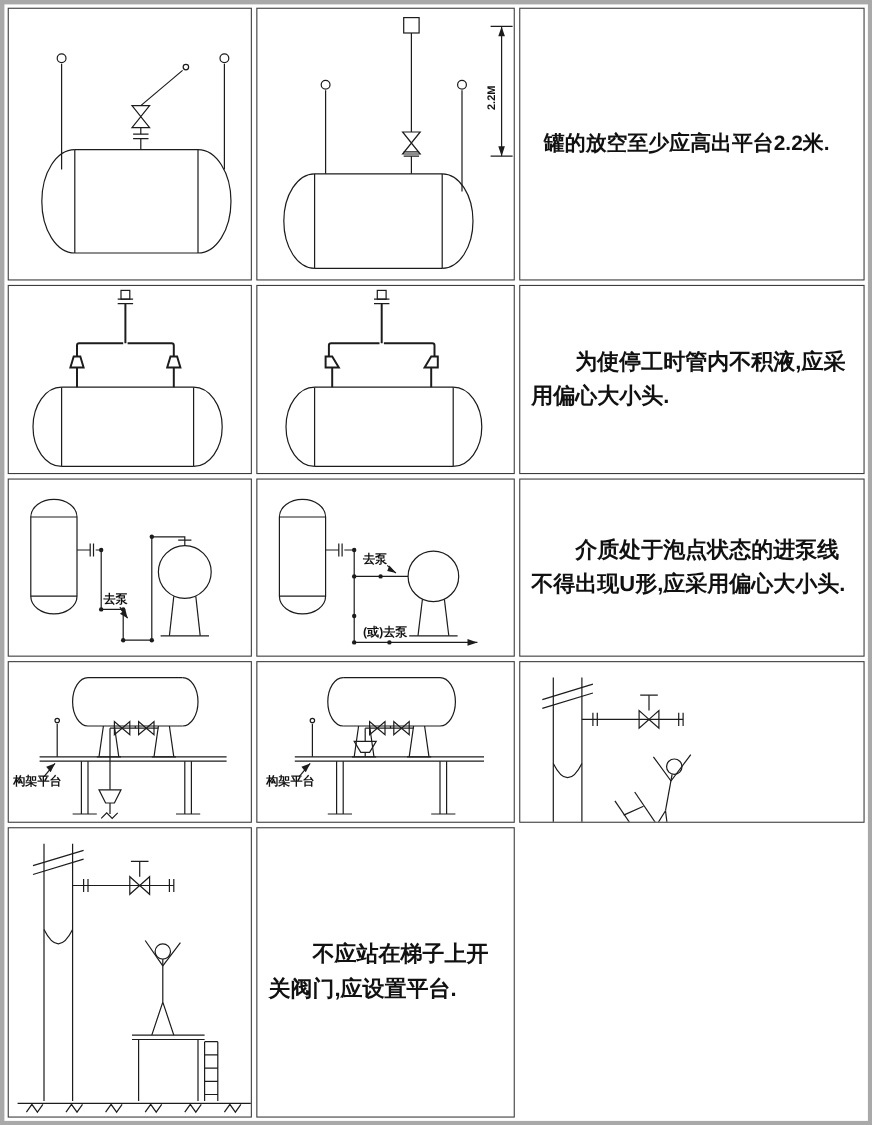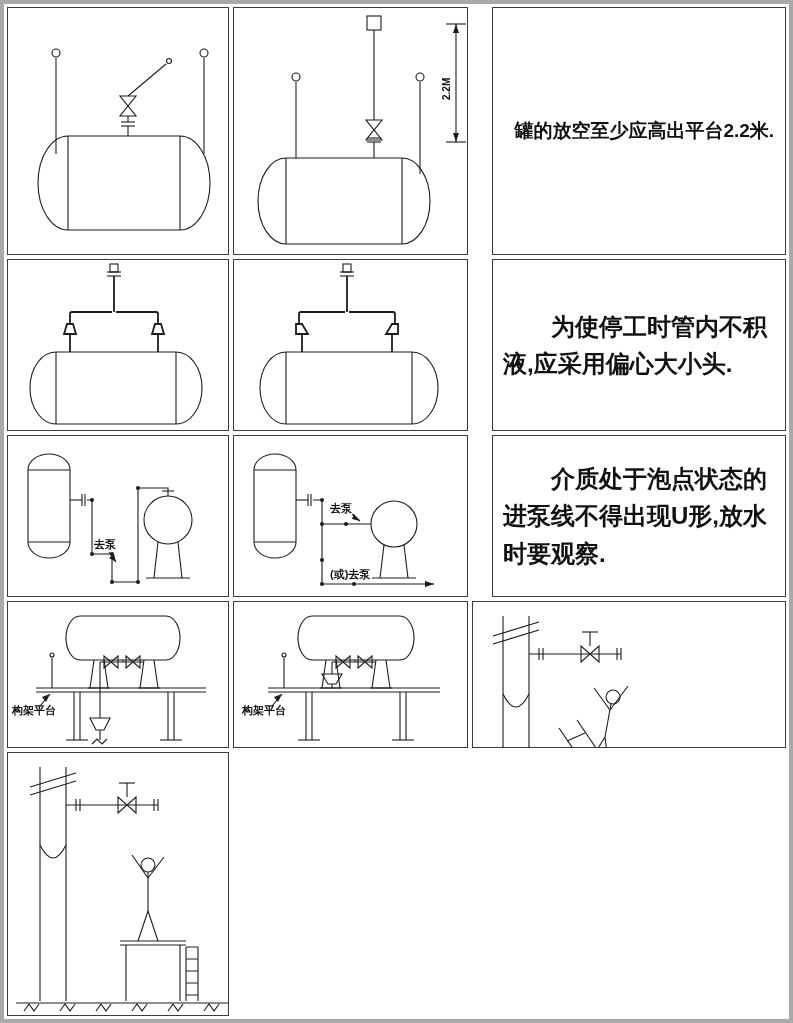--- a/index.html
+++ b/index.html
@@ -6,22 +6,22 @@
   .sheet{
     width:793px;height:1023px;box-sizing:border-box;
     border:4px solid #a9a9a9;background:#ffffff;padding:3px;
     display:grid;
     grid-template-columns:222px 235px 1fr;
     grid-template-rows:248px 172px 162px 147px 1fr;
     gap:4px;
     font-family:"Liberation Sans","DejaVu Sans",sans-serif;
   }
   .cell{border:1px solid #3c3c3c;background:#ffffff;overflow:hidden;box-sizing:border-box;}
-  .text-cell{display:flex;align-items:center;padding:6px 10px;margin-left:20px;}
-  .text-cell p{margin:0;font-weight:700;color:#111;font-size:24px;line-height:1.55;text-indent:2em;}
+  .text-cell{display:flex;align-items:center;padding:6px 10px;}
+  .text-cell p{margin:0;font-weight:700;color:#111;font-size:20px;line-height:1.55;text-indent:2em;}
   .text-cell p.cap-1{font-size:19px;text-indent:0.6em;}
   svg{display:block;}
   .ln{stroke:#1c1c1c;fill:none;stroke-width:1.1;}
   .ln2{stroke:#1c1c1c;fill:none;stroke-width:1.8;}
   .fl{fill:#1c1c1c;stroke:none;}
   .dot{fill:#1c1c1c;stroke:none;}
   .lbl{font:bold 11px "Liberation Sans",sans-serif;fill:#111;}
   .dim{font:bold 10px "Liberation Sans",sans-serif;fill:#111;}
 </style>
 </head>
@@ -216,21 +216,21 @@
       <circle class="dot" cx="88" cy="148" r="2"></circle>
       <circle class="dot" cx="120" cy="148" r="2"></circle>
       <path class="fl" d="M126,85 l-8,-2 l2,-5 z"></path>
       <path class="fl" d="M200,148 l-9,-3 v6 z"></path>
       <text class="lbl" x="96" y="76">去泵</text>
       <text class="lbl" x="96" y="142">(或)去泵</text>
     </svg>
   </div>
 
   <div class="cell text-cell">
-    <p>介质处于泡点状态的进泵线不得出现U形,放水时要观察.</p>
+    <p>介质处于泡点状态的进泵线不得出现U形,应采用偏心大小头.</p>
   </div>
 
   <div class="cell">
     <svg width="220" height="145" viewBox="0 0 220 145">
       <g class="ln">
 
         <path d="M72,14 H158 M72,58 H158"></path>
         <path d="M72,14 A14,22 0 0 0 72,58"></path>
         <path d="M158,14 A14,22 0 0 1 158,58"></path>
 
@@ -363,14 +363,17 @@
         <path d="M140,119 L140,158"></path>
         <path d="M140,125 L124,102 M140,125 L156,104"></path>
         <path d="M140,158 L130,188 M140,158 L150,188"></path>
 
         <line x1="8" y1="250" x2="224" y2="250"></line>
         <path d="M16,258 l5,-7 l5,7 l5,-7 M52,258 l5,-7 l5,7 l5,-7 M88,258 l5,-7 l5,7 l5,-7 M124,258 l5,-7 l5,7 l5,-7 M160,258 l5,-7 l5,7 l5,-7 M196,258 l5,-7 l5,7 l5,-7"></path>
       </g>
     </svg>
   </div>
 
+  <div class="cell text-cell">
+    <p>不应站在梯子上开关阀门,应设置平台.</p>
+  </div>
 
 </div>
 
 </body></html>

